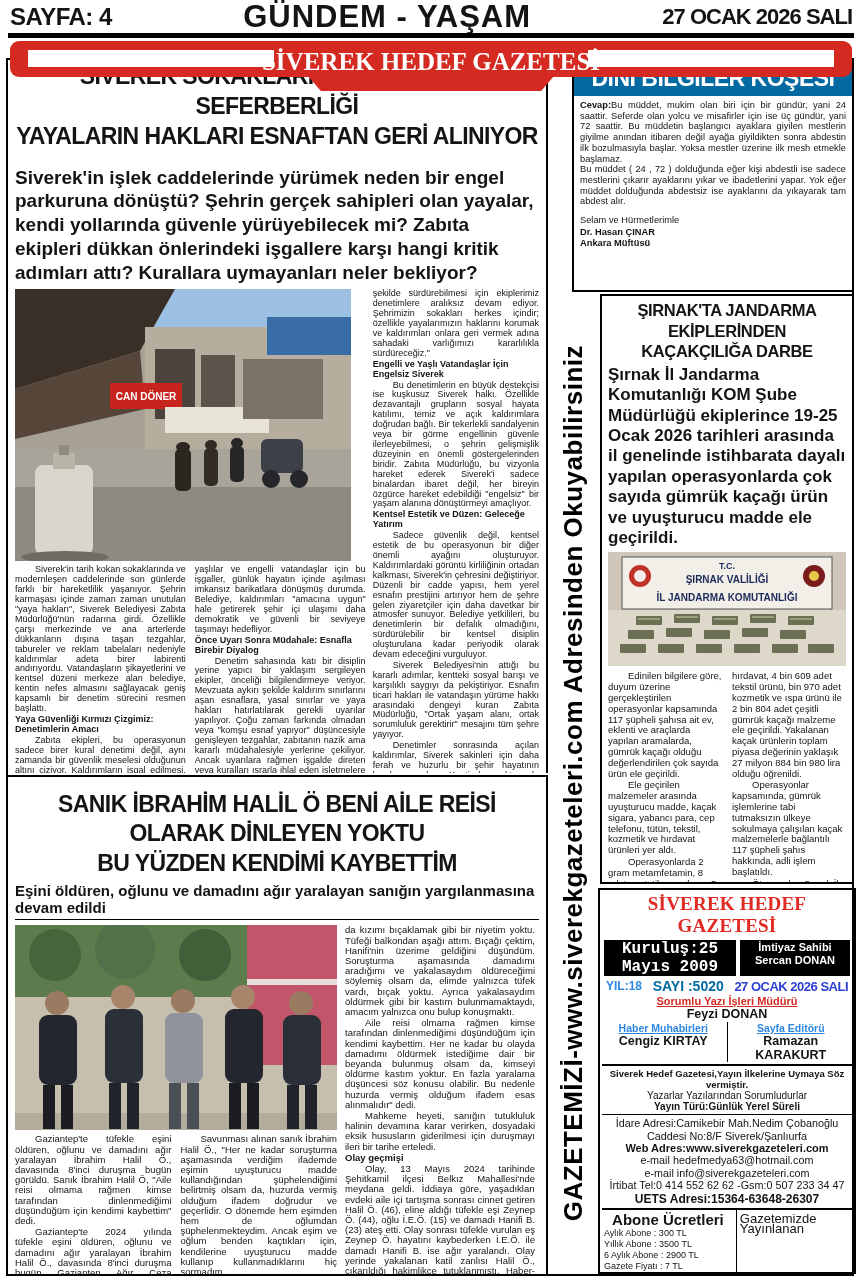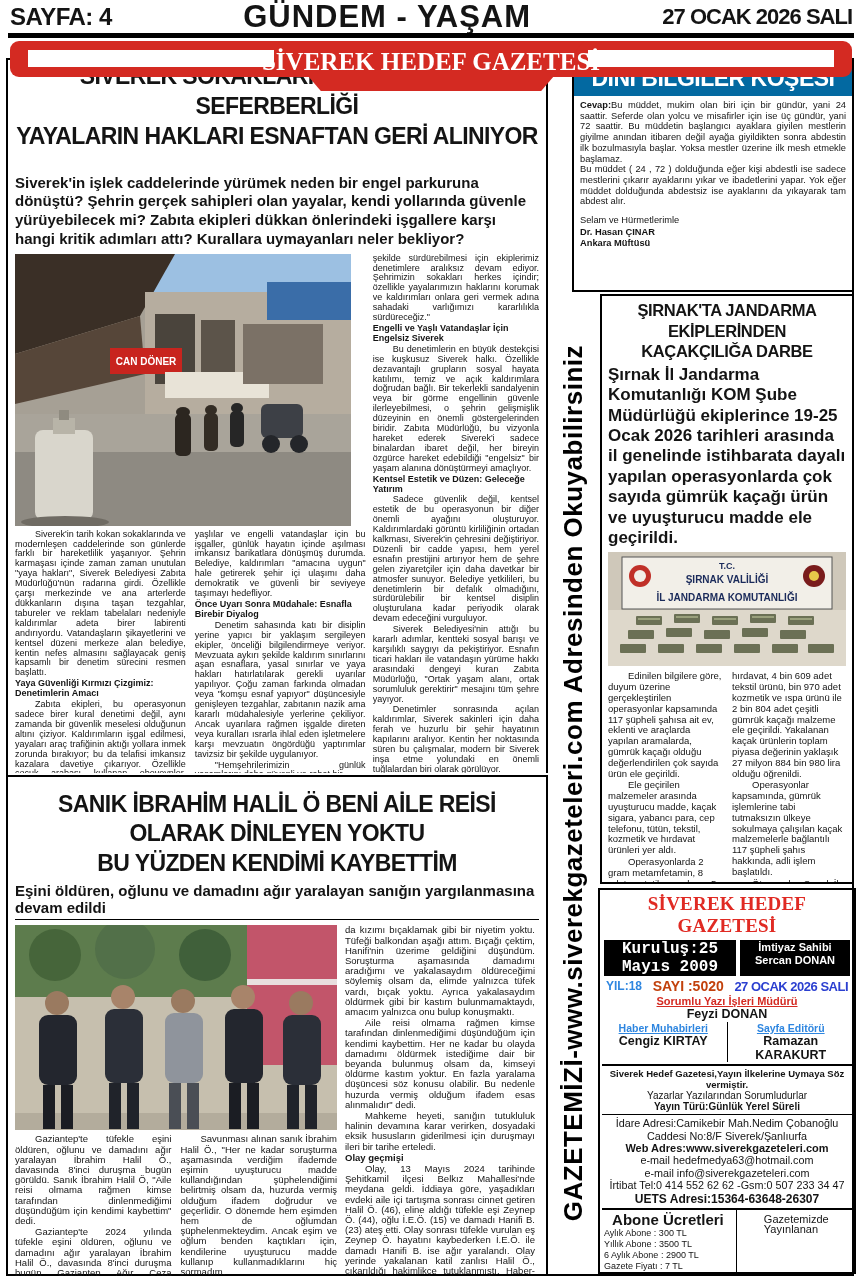--- a/index.html
+++ b/index.html
@@ -25,21 +25,21 @@
   
   .frame{position:absolute;left:6px;top:58px;width:848px;height:1218px;border:2px solid #000;box-sizing:border-box;}
   
   .bt p{margin:0 0 1px 0;text-indent:20px;text-align:justify;}
   .bt p.noind{text-indent:0;}
   .bt p.sub{font-weight:700;text-indent:0;text-align:left;}
   
   .a1{position:absolute;left:8px;top:60px;width:540px;height:713px;border-right:2px solid #000;
       box-sizing:border-box;padding:2px 7px;overflow:hidden;}
   .a1 .hl{text-align:center;font-size:23px;font-weight:800;letter-spacing:-.6px;line-height:1.3;}
-  .a1 .lead{font-size:15px;font-weight:700;line-height:1.25;margin-top:22px;}
+  .a1 .lead{font-size:19px;font-weight:700;line-height:1.25;margin-top:14px;}
   .a1 .row{display:flex;gap:7px;margin-top:5px;}
   .a1 .lcol{width:352px;}
   .a1 .rcol{width:167px;font-size:9px;line-height:9.9px;overflow:hidden;height:565px;}
   .a1 .cols2{margin-top:4px;column-count:2;column-gap:9px;font-size:9px;line-height:9.9px;
              height:284px;overflow:hidden;}
   
   .a2{position:absolute;left:8px;top:775px;width:540px;height:501px;border-right:2px solid #000;
       border-top:2px solid #000;box-sizing:border-box;padding:13px 7px;overflow:hidden;}
   .a2 .hl{text-align:center;font-size:23px;font-weight:800;letter-spacing:-.6px;line-height:1.28;}
   .a2 .sub2{font-size:15px;font-weight:700;margin-top:4px;padding-bottom:3px;border-bottom:1px solid #000;}
@@ -75,21 +75,21 @@
   .mast{position:absolute;left:598px;top:888px;width:258px;height:386px;border:2px solid #000;
         box-sizing:border-box;overflow:hidden;text-align:center;}
   .mast .title{color:#e02a23;font-family:"Liberation Serif",serif;font-weight:800;font-size:19px;
                margin-top:3px;letter-spacing:.2px;}
   .mast .bars{display:flex;gap:4px;margin:3px 4px 0 4px;align-items:stretch;}
   .mast .blk{background:#000;color:#fff;font-weight:700;}
   .mast .kurulus{flex:1.2;font-size:16px;display:flex;align-items:center;justify-content:center;font-family:Liberation Mono, monospace;}
   .mast .imtiyaz{flex:1;font-size:11px;line-height:13px;padding:1px 0;}
   .mast .inforow{display:flex;justify-content:space-between;align-items:center;padding:2px 6px 0 6px;}
   .mast .yil{color:#2e86e0;font-weight:700;font-size:12px;}
-  .mast .sayi{color:#c2410c;font-weight:700;font-size:14px;}
+  .mast .sayi{color:#0369a1;font-weight:700;font-size:14px;}
   .mast .mdate{color:#2b3fd0;font-weight:800;font-size:13px;letter-spacing:-.5px;}
   .mast .sorumlu{color:#d42a22;font-weight:700;font-size:11px;text-decoration:underline;margin-top:1px;}
   .mast .feyzi{font-weight:800;font-size:12.5px;}
   .mast .staff{display:flex;margin-top:1px;}
   .mast .staff .cell{flex:1;}
   .mast .staff .cell+.cell{border-left:1.5px solid #000;}
   .mast .slabel{color:#2e86e0;font-weight:700;font-size:10.5px;text-decoration:underline;}
   .mast .sname{font-weight:800;font-size:12.5px;}
   .mast .rule2{border-top:2.5px solid #000;margin:2px 2px 0 2px;}
   .mast .rule1{border-top:1.5px solid #000;margin:2px 2px 0 2px;}
@@ -100,21 +100,21 @@
   .mast .web{font-size:11px;font-weight:700;}
   .mast .mail{font-size:10.8px;line-height:12.5px;}
   .mast .uets{font-size:12px;font-weight:700;}
   .mast .bottom{display:flex;text-align:left;}
   .mast .abone{flex:1.15;padding:1px 4px;}
   .mast .abone .atitle{font-size:15px;font-weight:800;text-align:center;}
   .mast .abone .arow{font-size:9px;line-height:11px;}
   .mast .printinfo{flex:1;border-left:1.5px solid #000;padding:1px 3px;}
   .mast .printinfo .pline{font-family:"Liberation Serif",serif;font-style:italic;font-weight:700;
                           font-size:7.8px;line-height:9.5px;text-align:center;}
-  .mast .copy{font-size:11px;line-height:10.3px;margin-top:3px;margin-left:24px;}
+  .mast .copy{font-size:13px;line-height:10.3px;margin-top:3px;}
   
   .ph{display:block;background:#ddd;}
 </style>
 </head>
 <body>
 
 <div id="page">
 
   <div class="hdr">
     <span class="sayfa">SAYFA: 4</span>

